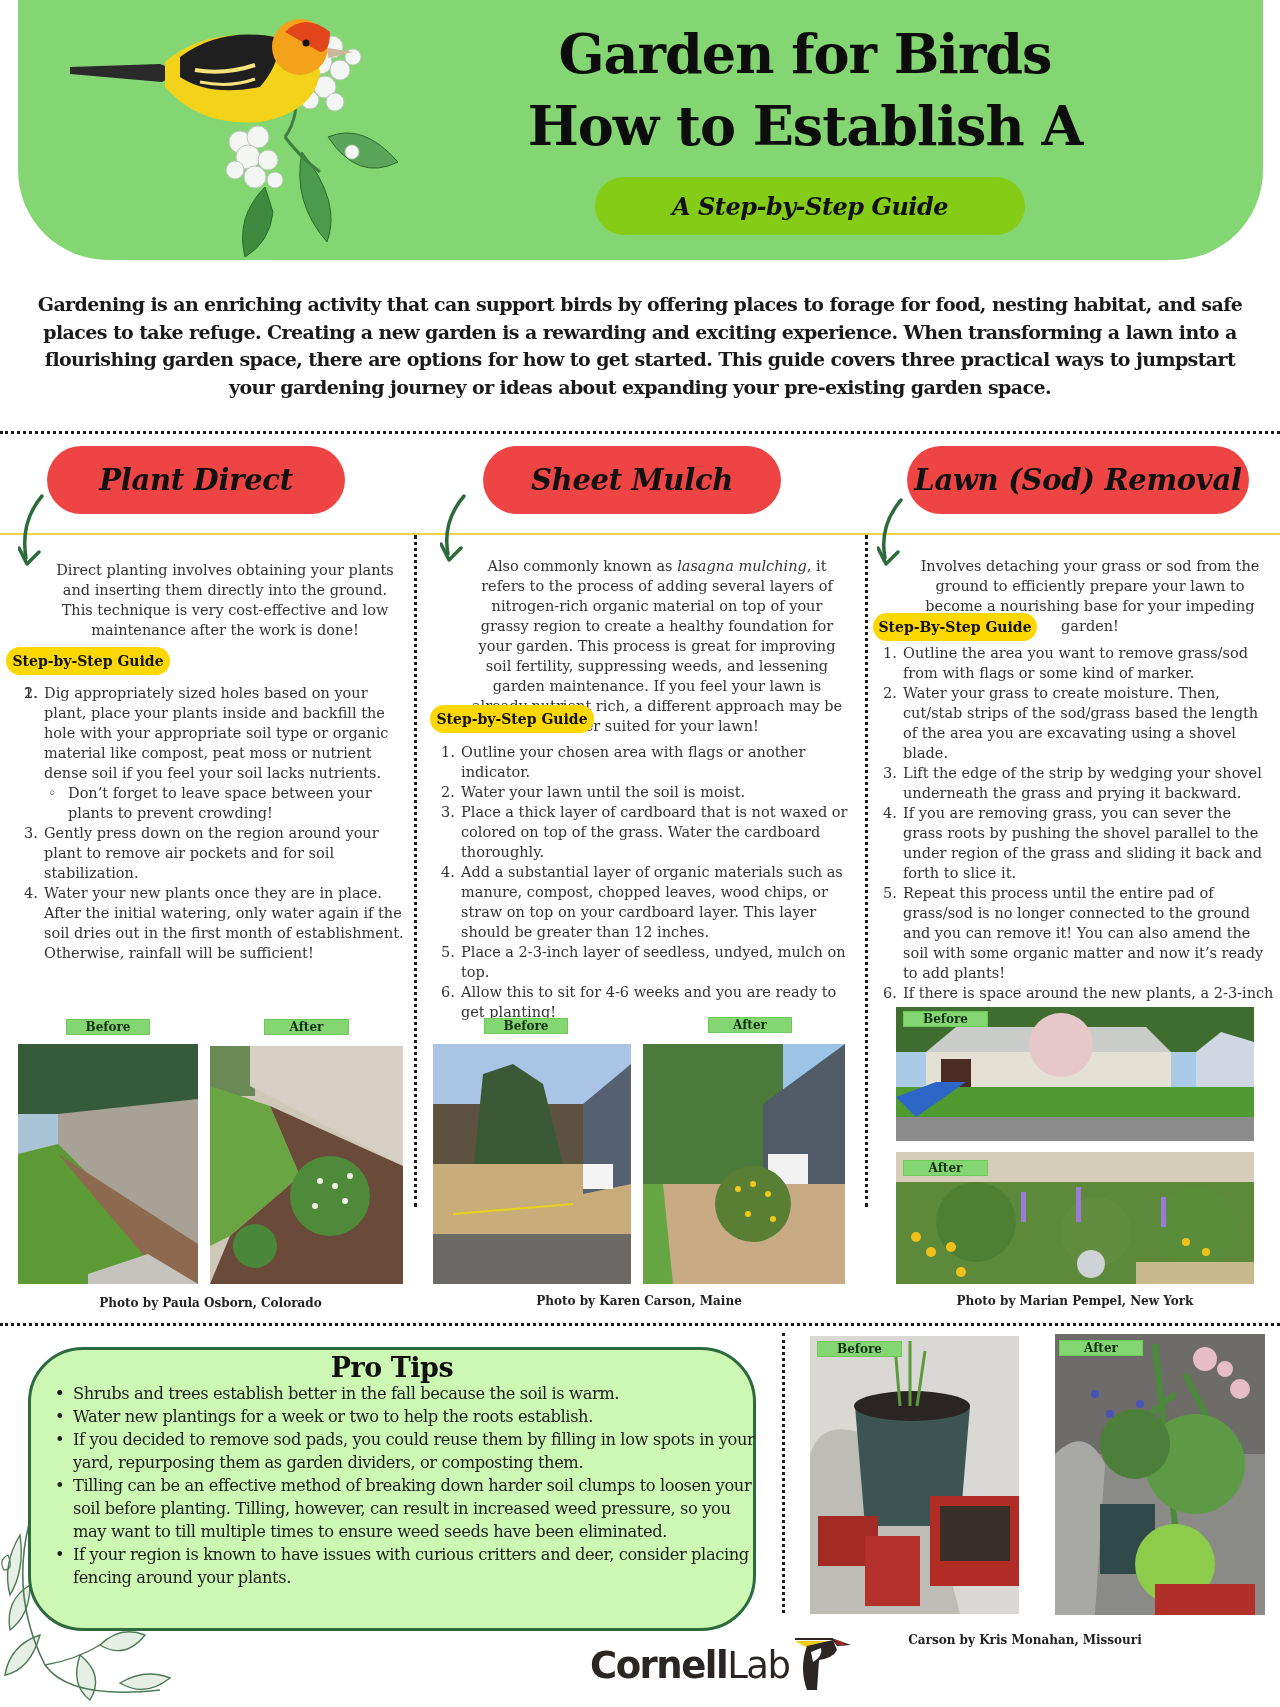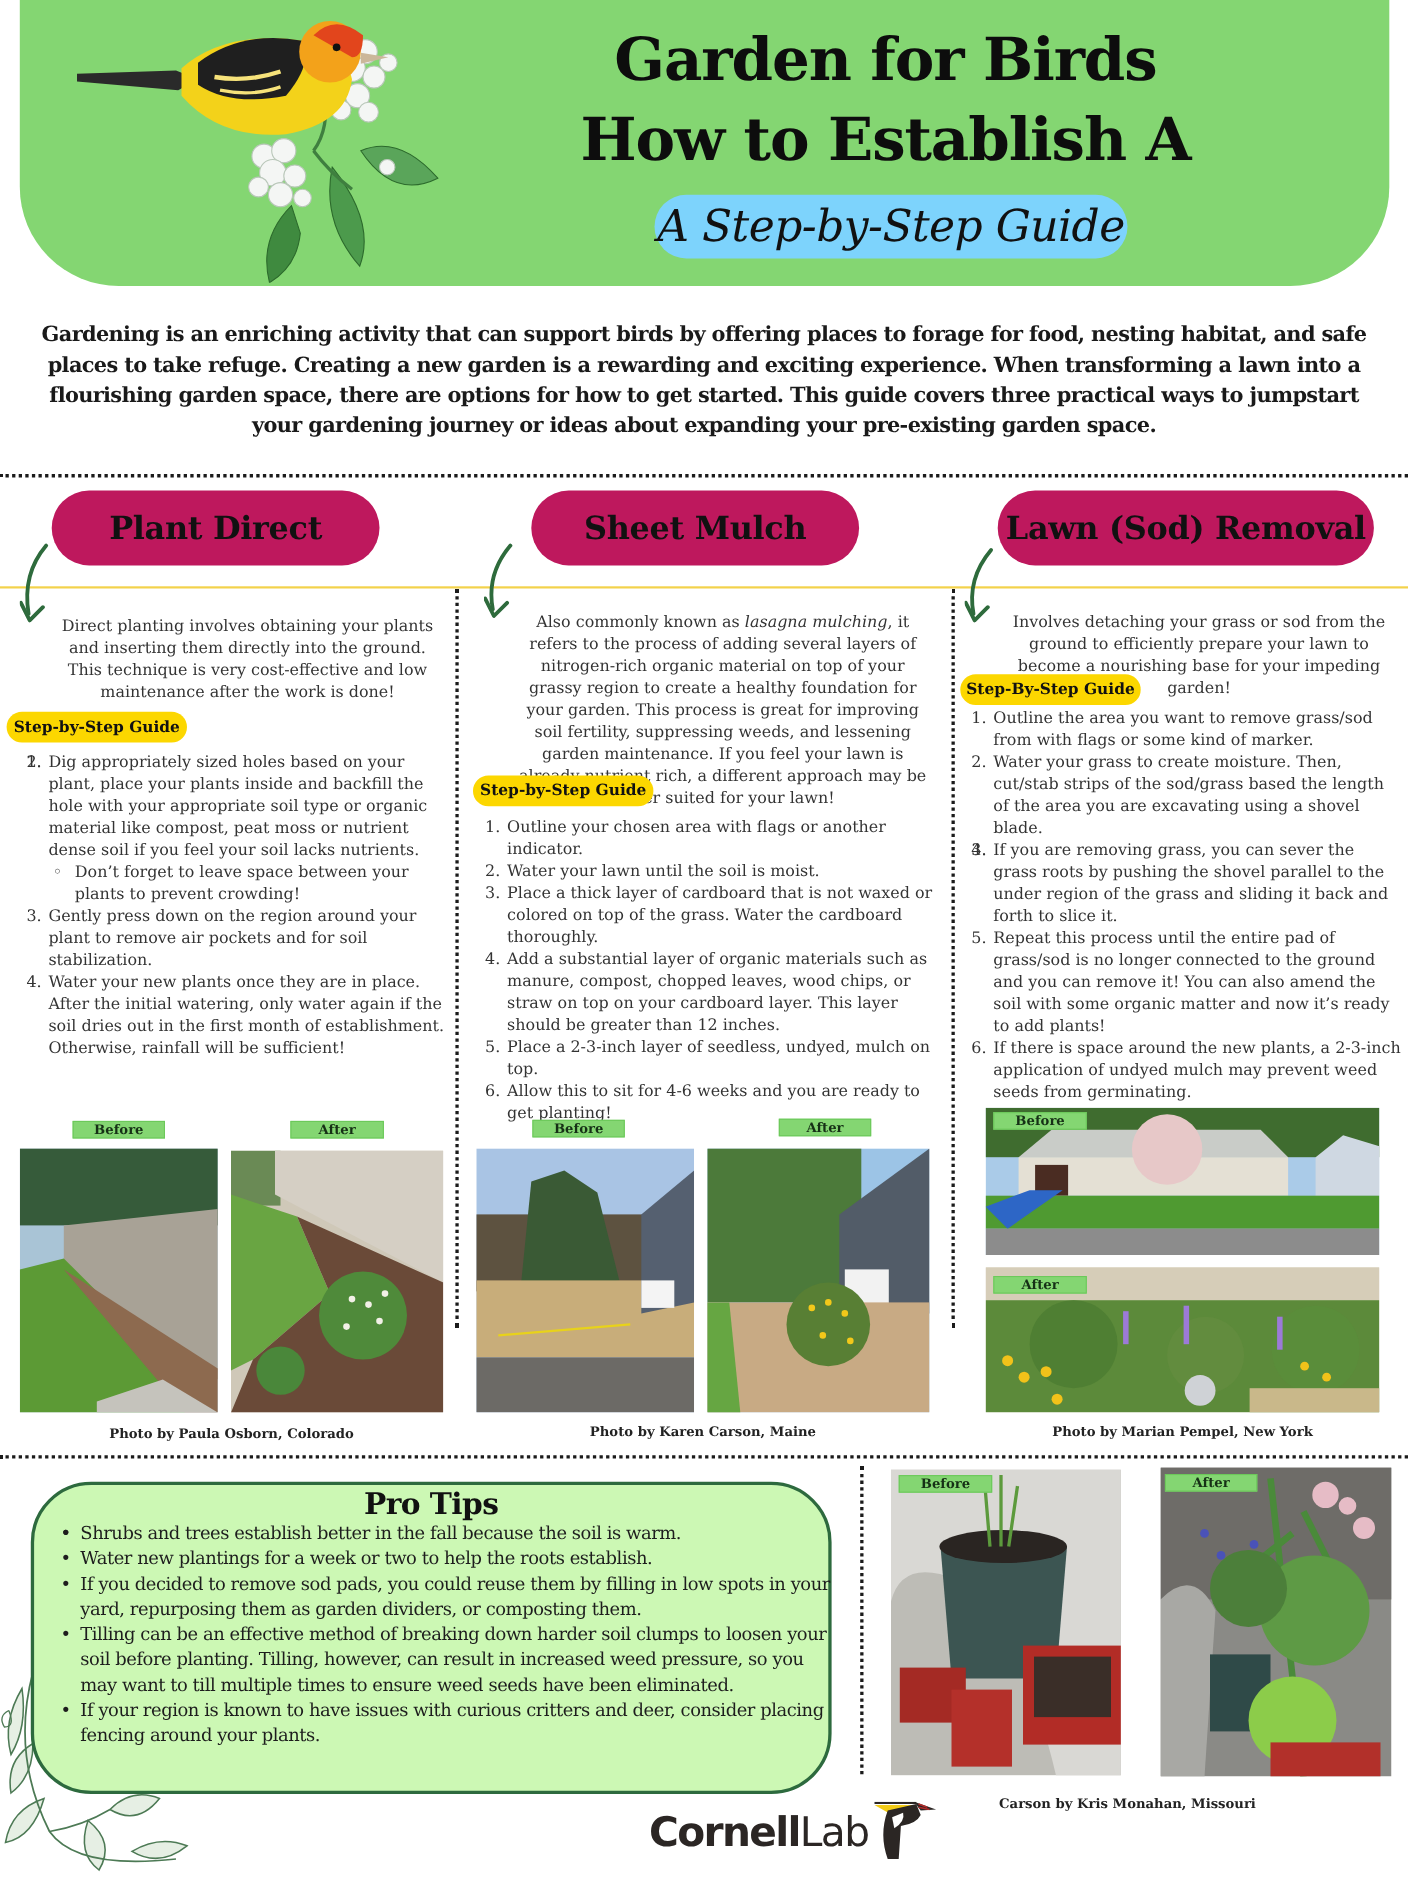--- a/index.html
+++ b/index.html
@@ -2,35 +2,35 @@
 <html><head>
 <meta charset="utf-8">
 <style>
   * { box-sizing: border-box; margin: 0; padding: 0; }
   body { width: 1280px; height: 1707px; background: #ffffff; font-family: "DejaVu Serif", serif; color: #2a2a2a; position: relative; overflow: hidden; }
   .abs { position: absolute; }
 
   
   .header { left: 18px; top: 0; width: 1245px; height: 260px; background: #84d672; border-radius: 0 0 90px 90px; }
   .title { left: 500px; top: 18px; width: 610px; text-align: center; font-family: "DejaVu Serif", serif; font-weight: bold; font-size: 54px; line-height: 72px; color: #0d0d0d; letter-spacing: -1px; }
-  .subtitle-pill { left: 595px; top: 177px; width: 430px; height: 58px; background: #7dd3fc; border-radius: 30px; display: flex; align-items: center; justify-content: center; font-family: "DejaVu Serif", serif; font-style: italic; font-weight: normal; font-size: 40px; color: #111; letter-spacing: -0.5px; }
+  .subtitle-pill { left: 595px; top: 177px; width: 430px; height: 58px; background: #84cc16; border-radius: 30px; display: flex; align-items: center; justify-content: center; font-family: "DejaVu Serif", serif; font-style: italic; font-weight: bold; font-size: 24px; color: #111; letter-spacing: -0.5px; }
 
   
   .bird-art { left: 70px; top: 12px; width: 340px; height: 245px; }
 
   
   .intro { left: 28px; top: 291px; width: 1224px; text-align: center; font-family: "DejaVu Serif", serif; font-weight: bold; font-size: 19px; line-height: 27.5px; color: #1a1a1a; letter-spacing: -0.6px; }
 
   
   .hdots { height: 0; border-top: 3px dotted #1b1b1b; }
   .vdots { width: 0; border-left: 3px dotted #1b1b1b; }
   .yellow-line { height: 2px; background: #f3d24a; }
 
   
-  .method-pill { height: 68px; background: #be185d; border-radius: 34px; display: flex; align-items: center; justify-content: center; font-family: "DejaVu Serif", serif; font-weight: bold; font-size: 29px; color: #111; letter-spacing: -0.3px; }
+  .method-pill { height: 68px; background: #ef4444; border-radius: 34px; display: flex; align-items: center; justify-content: center; font-family: "DejaVu Serif", serif; font-weight: bold; font-size: 29px; color: #111; letter-spacing: -0.3px; font-style: italic; }
   .guide-pill { height: 28px; background: #fcd700; border-radius: 14px; display: flex; align-items: center; justify-content: center; font-family: "DejaVu Serif", serif; font-weight: bold; font-size: 14px; color: #111; }
 
   .desc { text-align: center; font-size: 14.5px; line-height: 20px; color: #333; margin-top: 11px; }
   .steps { font-size: 14.5px; line-height: 20px; color: #333; list-style: none; }
   .steps li { position: relative; padding-left: 20px; }
   .steps li .num { position: absolute; left: 0; top: 0; }
   .steps .sub { padding-left: 44px; position: relative; }
   .steps .sub .bul { position: absolute; left: 24px; top: 0; }
 
   .arrow { width: 40px; height: 90px; }
@@ -224,21 +224,21 @@
   <path d="M1 52 L9 68 L21 56" stroke="#2e6b3c" stroke-width="3.5" fill="none" stroke-linecap="round" stroke-linejoin="round"></path>
 </svg>
 
 <p class="abs desc" style="left:905px; top:545px; width:370px;">Involves detaching your grass or sod from the ground to efficiently prepare your lawn to become a nourishing base for your impeding garden!</p>
 
 <div class="abs guide-pill" style="left:873px; top:613px; width:164px;">Step-By-Step Guide</div>
 
 <ol class="abs steps" style="left:883px; top:643px; width:392px;">
   <li><span class="num">1.</span><span>Outline the area you want to remove grass/sod from with flags or some kind of marker.</span></li>
   <li><span class="num">2.</span><span>Water your grass to create moisture. Then, cut/stab strips of the sod/grass based the length of the area you are excavating using a shovel blade.</span></li>
-  <li><span class="num">3.</span></li>
+  <li><span class="num">3.</span><span>Lift the edge of the strip by wedging your shovel underneath the grass and prying it backward.</span></li>
   <li><span class="num">4.</span><span>If you are removing grass, you can sever the grass roots by pushing the shovel parallel to the under region of the grass and sliding it back and forth to slice it.</span></li>
   <li><span class="num">5.</span><span>Repeat this process until the entire pad of grass/sod is no longer connected to the ground and you can remove it! You can also amend the soil with some organic matter and now it’s ready to add plants!</span></li>
   <li><span class="num">6.</span><span>If there is space around the new plants, a 2-3-inch application of undyed mulch may prevent weed seeds from germinating.</span></li>
 </ol>
 
 <svg class="abs photo" style="left:896px; top:1007px; width:358px; height:134px;" viewBox="0 0 358 134">
   <rect width="358" height="134" fill="#aacbe8"></rect>
   <rect y="0" width="358" height="45" fill="#3f6c2f"></rect>
   <polygon points="30,45 60,20 250,20 275,45" fill="#c9ccc8"></polygon>
   <rect x="30" y="45" width="245" height="35" fill="#e4e0d4"></rect>

